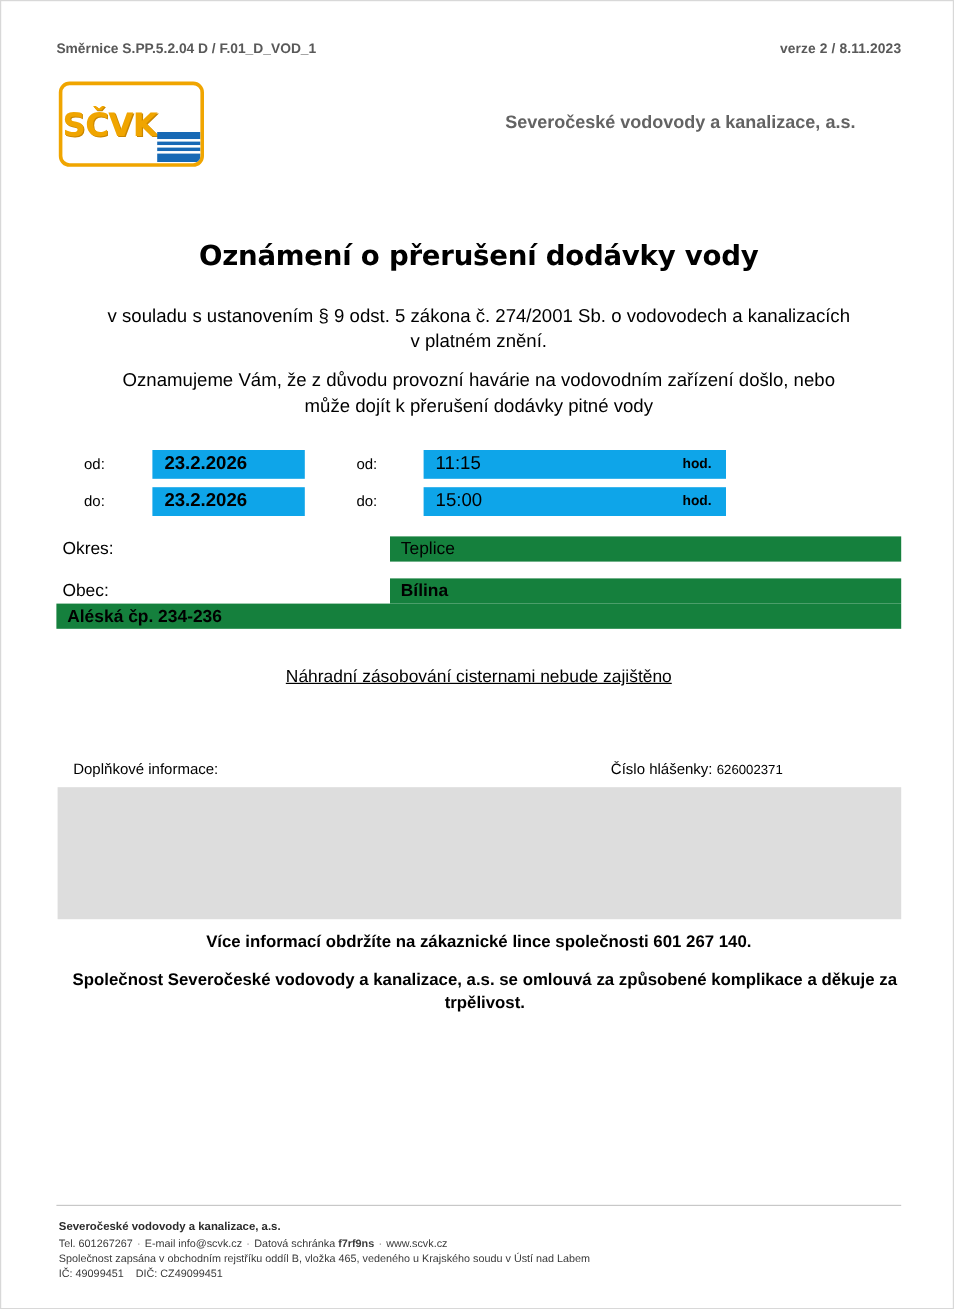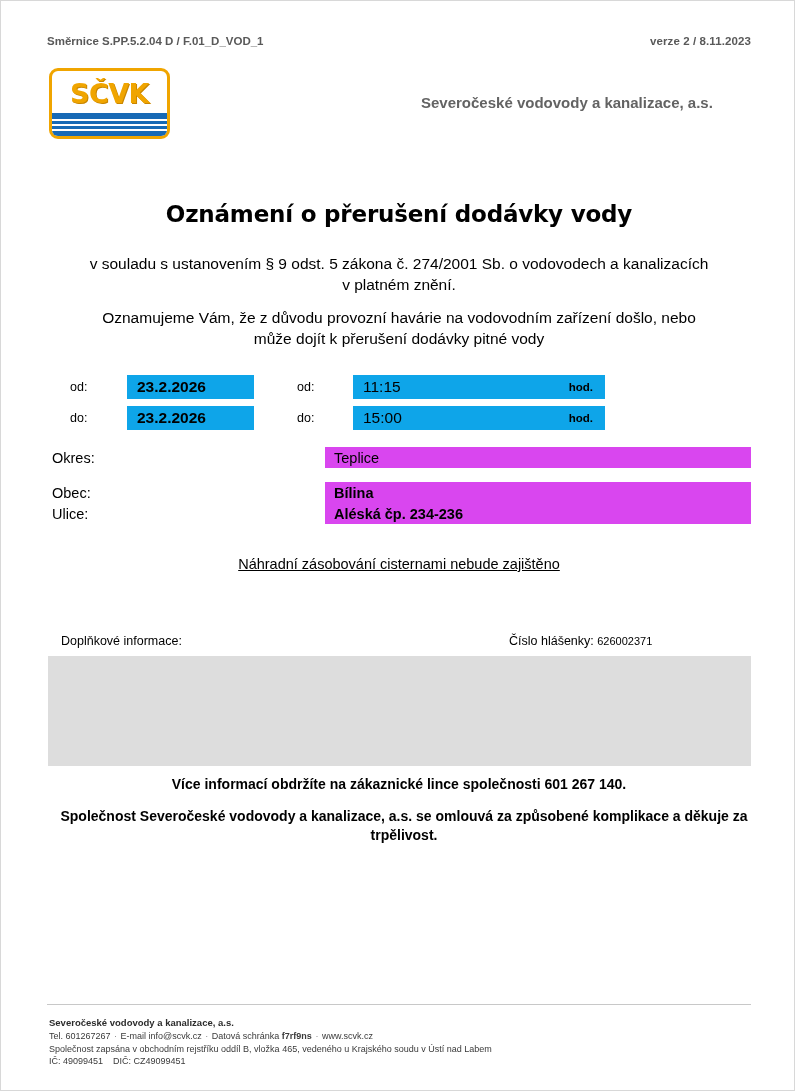--- a/index.html
+++ b/index.html
@@ -48,21 +48,21 @@
     width: 121px; height: 71px;
   }
   .logo-box {
     width: 100%; height: 100%;
     box-sizing: border-box;
     border: 3px solid #F0A500;
     border-radius: 9px;
     background: #ffffff;
     overflow: hidden;
     display: flex;
-    flex-direction: column;
+    flex-direction: row;
   }
   .logo-text {
     flex: 0 0 40px;
     display: flex;
     align-items: center;
     justify-content: center;
     font-family: "DejaVu Sans", sans-serif;
     font-weight: bold;
     font-size: 27px;
     color: #F0A500;
@@ -182,21 +182,21 @@
   .arow .alabel {
     width: 234px;
     font-size: 14.5px;
     display: flex;
     align-items: center;
     box-sizing: border-box;
     padding-left: 5px;
   }
   .arow .avalue {
     flex: 1;
-    background: #d946ef;
+    background: #15803d;
     font-size: 14.5px;
     display: flex;
     align-items: center;
     padding-left: 9px;
     box-sizing: border-box;
   }
   .arow .avalue.b { font-weight: bold; }
   .arow-gap { height: 14px; }
 
   .cistern {
@@ -338,21 +338,20 @@
       <div class="arow">
         <div class="alabel">Okres:</div>
         <div class="avalue">Teplice</div>
       </div>
       <div class="arow-gap"></div>
       <div class="arow">
         <div class="alabel">Obec:</div>
         <div class="avalue b">Bílina</div>
       </div>
       <div class="arow">
-        <div class="alabel">Ulice:</div>
         <div class="avalue b">Aléská čp. 234-236</div>
       </div>
     </div>
 
     <div class="cistern">
       <span>Náhradní zásobování cisternami nebude zajištěno</span>
     </div>
 
     <div class="supp-head">
       <div class="dopl">Doplňkové informace:</div>

